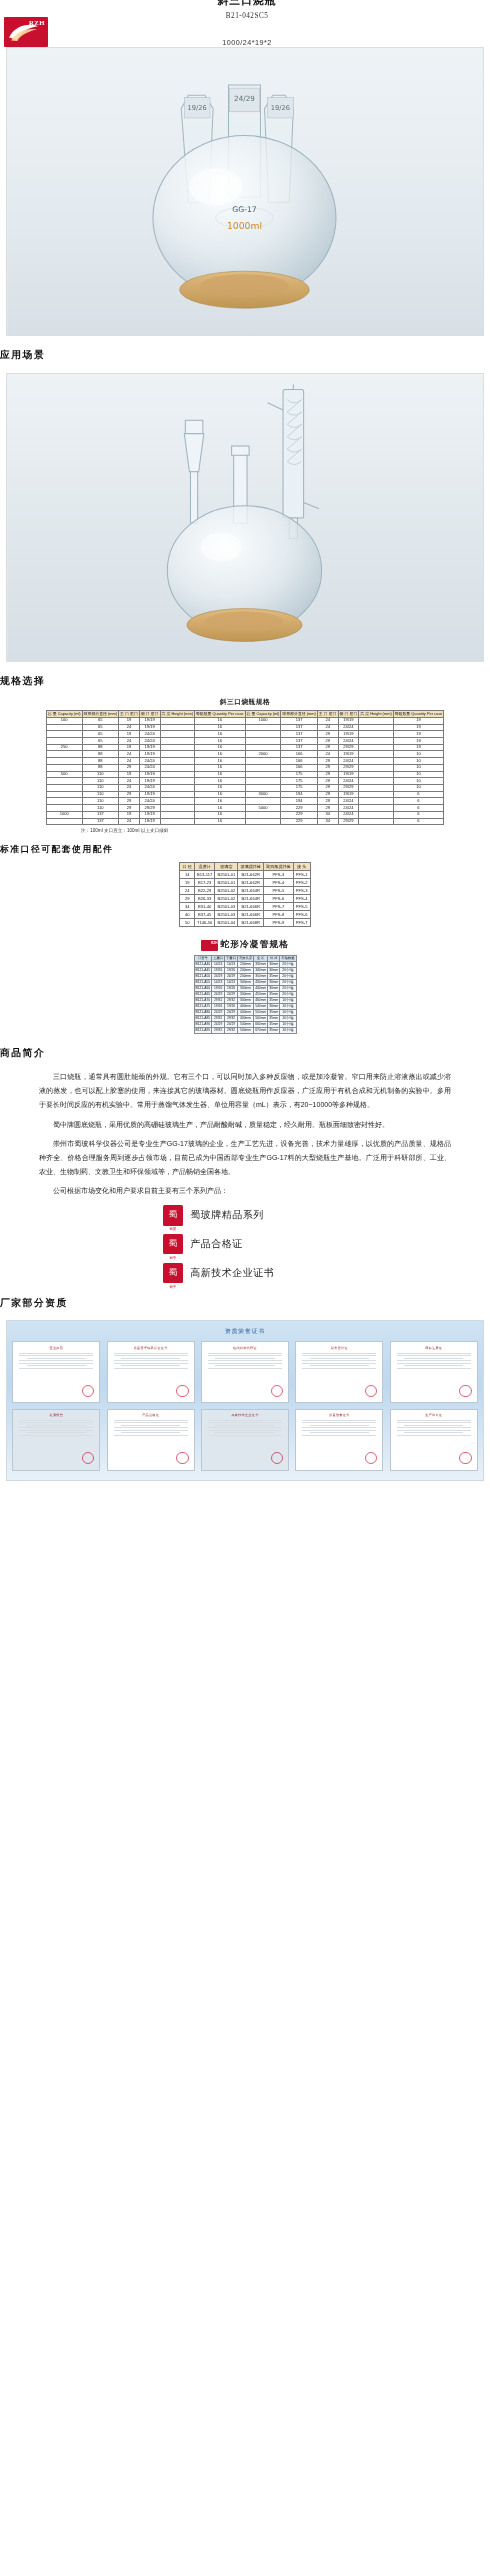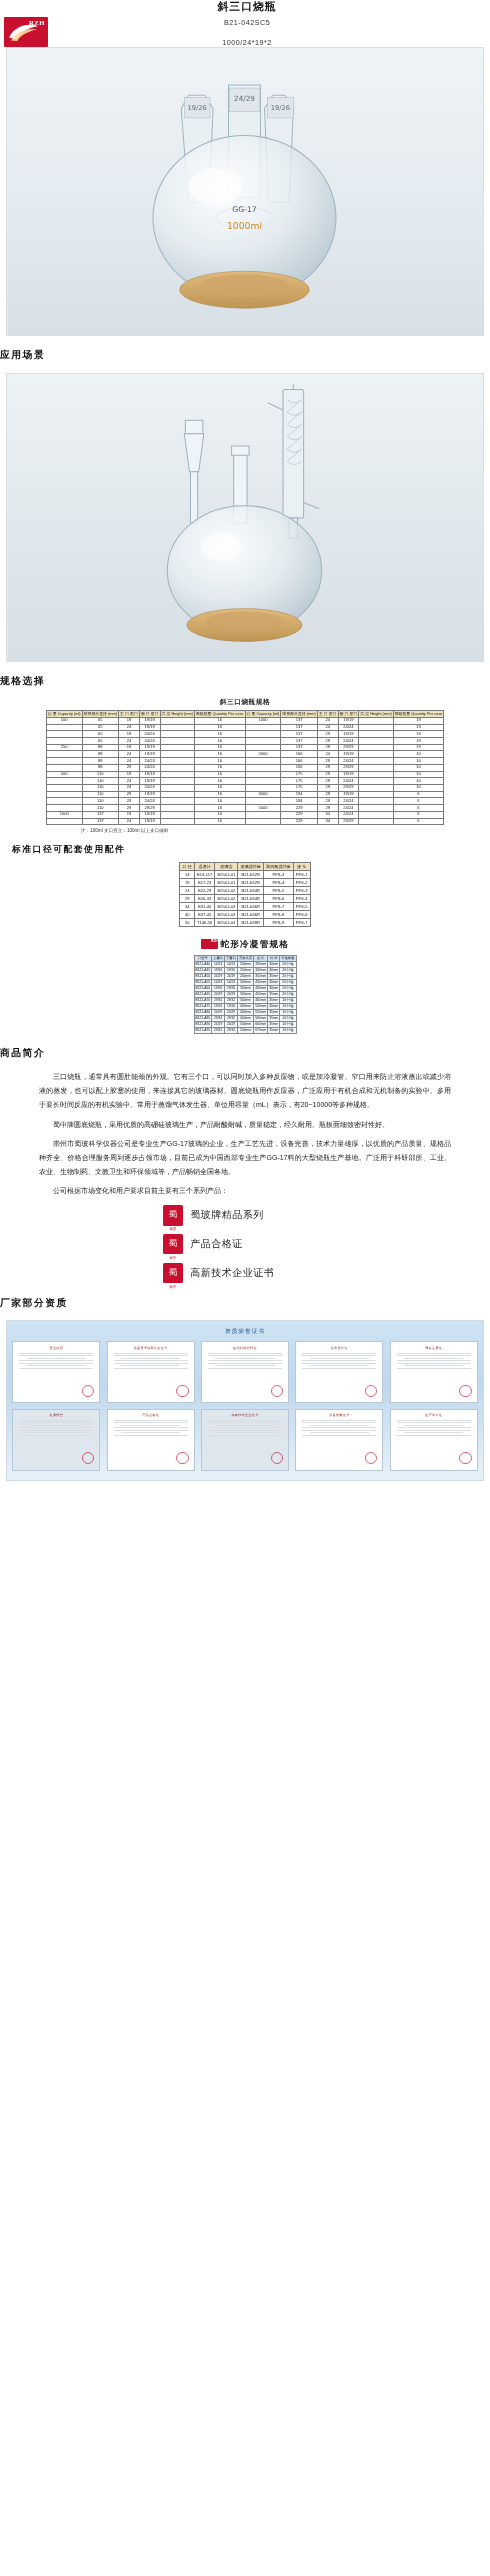--- a/index.html
+++ b/index.html
@@ -52,21 +52,22 @@
     font-size: 10.8px;
     font-weight: bold;
     letter-spacing: 1px;
     color: #111;
     margin-bottom: 3.6px;
   }
   .title-block .t2 {
     font-size: 7.2px;
     color: #333;
     letter-spacing: 0.5px;
-    margin-bottom: 11px;
+    margin-bottom: 18px;
+    font-family: Liberation Serif, serif;
   }
   .title-block .t3 {
     font-size: 7.2px;
     color: #333;
     letter-spacing: 0.5px;
   }
 
   
   .photo {
     width: 478px;
@@ -81,21 +82,21 @@
 
   
   .section-title {
     text-align: left;
     font-size: 9.8px;
     font-weight: bold;
     color: #111;
     letter-spacing: 1.5px;
     margin: 13.4px 0 10.3px 0;
   }
-  .section-title.sm { font-size: 8.8px; margin: 11.3px 0 6.2px 0; padding-left: 12px; }
+  .section-title.sm { font-size: 8.8px; margin: 11.3px 0 6.2px 0; }
 
   
   .tbl-caption {
     text-align: center;
     font-size: 6.7px;
     font-weight: bold;
     margin: 2.1px 0 3.1px 0;
     letter-spacing: 0.5px;
   }
   table.spec {
@@ -148,21 +149,21 @@
     border: 0.5px solid #8a8a8a;
     text-align: center;
     padding: 0.5px 1px;
     white-space: nowrap;
   }
   table.cond thead th { background: #cfe0ef; font-weight: normal; }
   table.cond td { background: #f2f7fb; }
 
   .cond-head {
     display: flex;
-    align-items: flex-start;
+    align-items: flex-end;
     justify-content: center;
     gap: 2px;
     margin: 11.3px 0 4.1px 0;
   }
   .cond-head .mini-logo {
     width: 17.5px; height: 10.3px; background: #c8102e; border-radius: 1px;
     position: relative;
   }
   .cond-head .mini-logo .rzh { position:absolute; right:1px; top:0.5px; color:#fff; font-size:3.1px; font-weight:bold;}
   .cond-head .txt { font-size: 8.8px; font-weight: bold; letter-spacing: 1px; }

